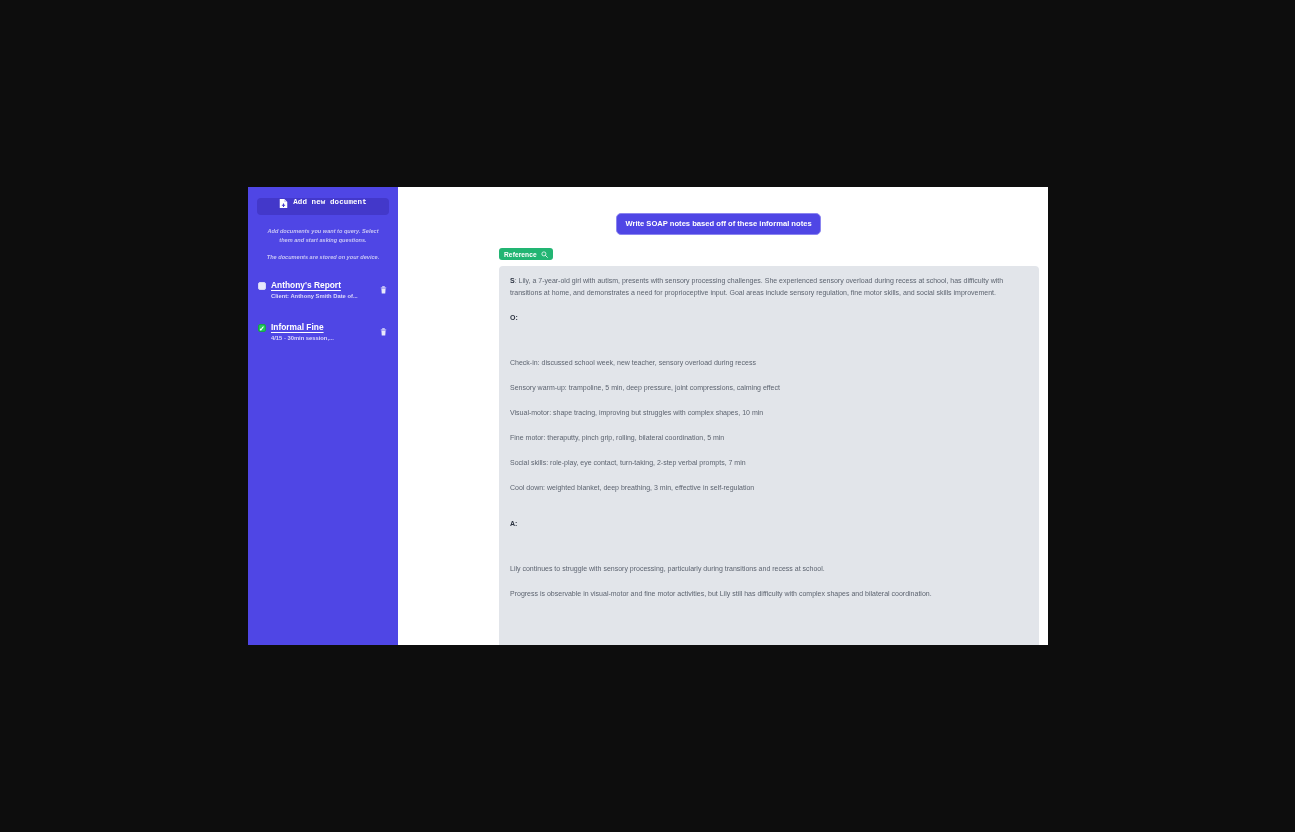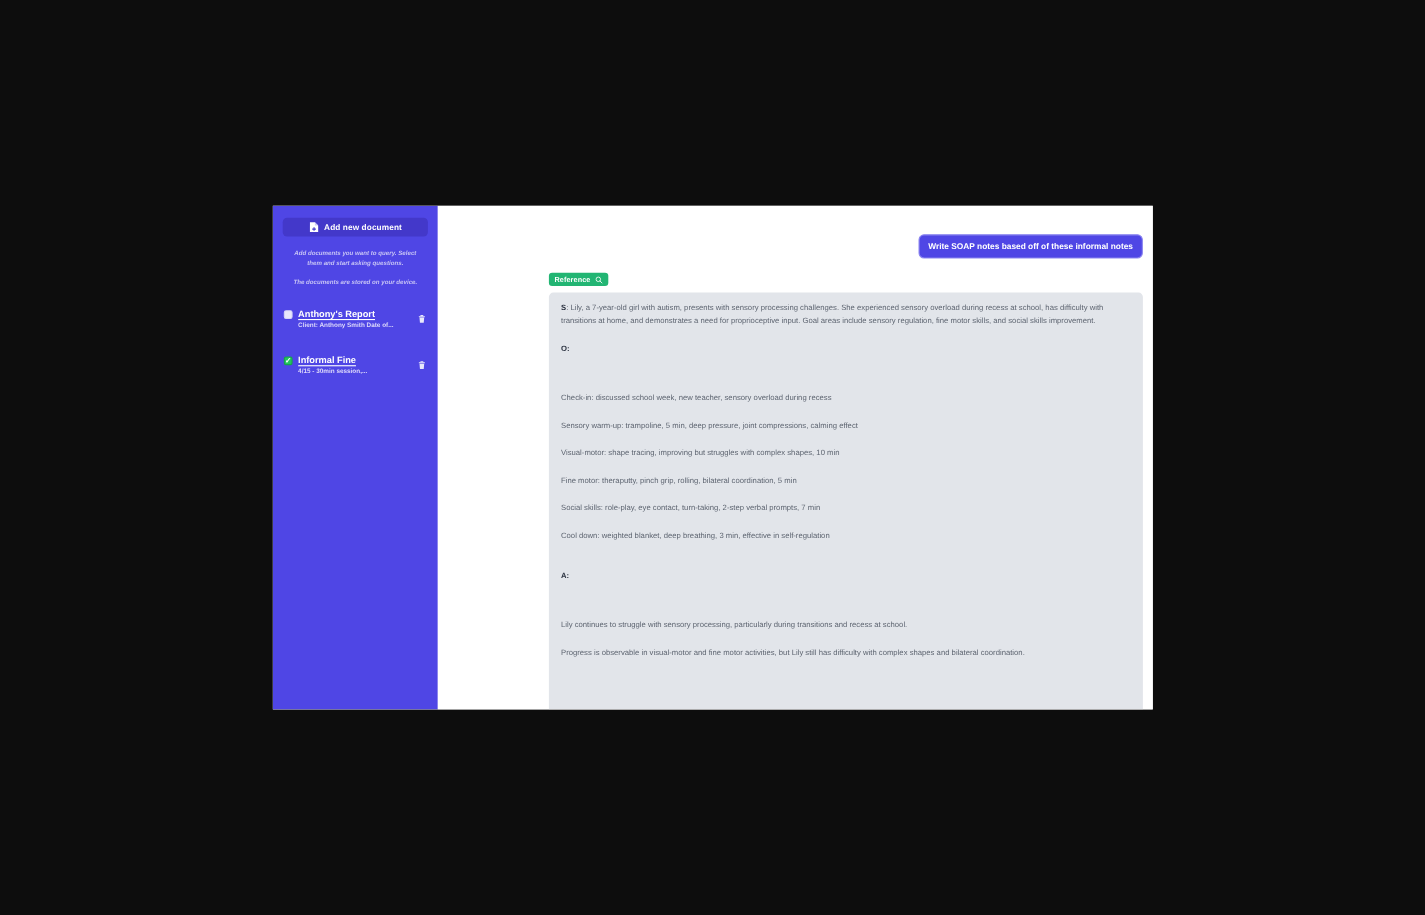--- a/index.html
+++ b/index.html
@@ -34,25 +34,26 @@
     position: relative;
   }
 
   .add-doc-btn {
     width: 100%;
     height: 17px;
     background: #4338ca;
     border: none;
     border-radius: 4px;
     display: flex;
-    align-items: center;
+    align-items: flex-start;
     justify-content: center;
     gap: 5px;
     cursor: pointer;
     padding: 0;
+    font-family: Liberation Mono, monospace;
   }
 
   .doc-plus-icon {
     width: 9px;
     height: 11px;
     flex: 0 0 auto;
     display: block;
   }
 
   .add-doc-label {
@@ -174,21 +175,21 @@
     background: #ffffff;
     position: relative;
     overflow: hidden;
     display: flex;
     flex-direction: column;
   }
 
   #prompt-row {
     padding: 26px 9px 0 0;
     display: flex;
-    justify-content: flex-end;
+    justify-content: center;
     flex: 0 0 auto;
   }
 
   .prompt-bubble {
     background: #4f46e5;
     border: 1px solid #8b85f0;
     border-radius: 5px;
     color: #ffffff;
     font-size: 7.6px;
     font-weight: bold;

